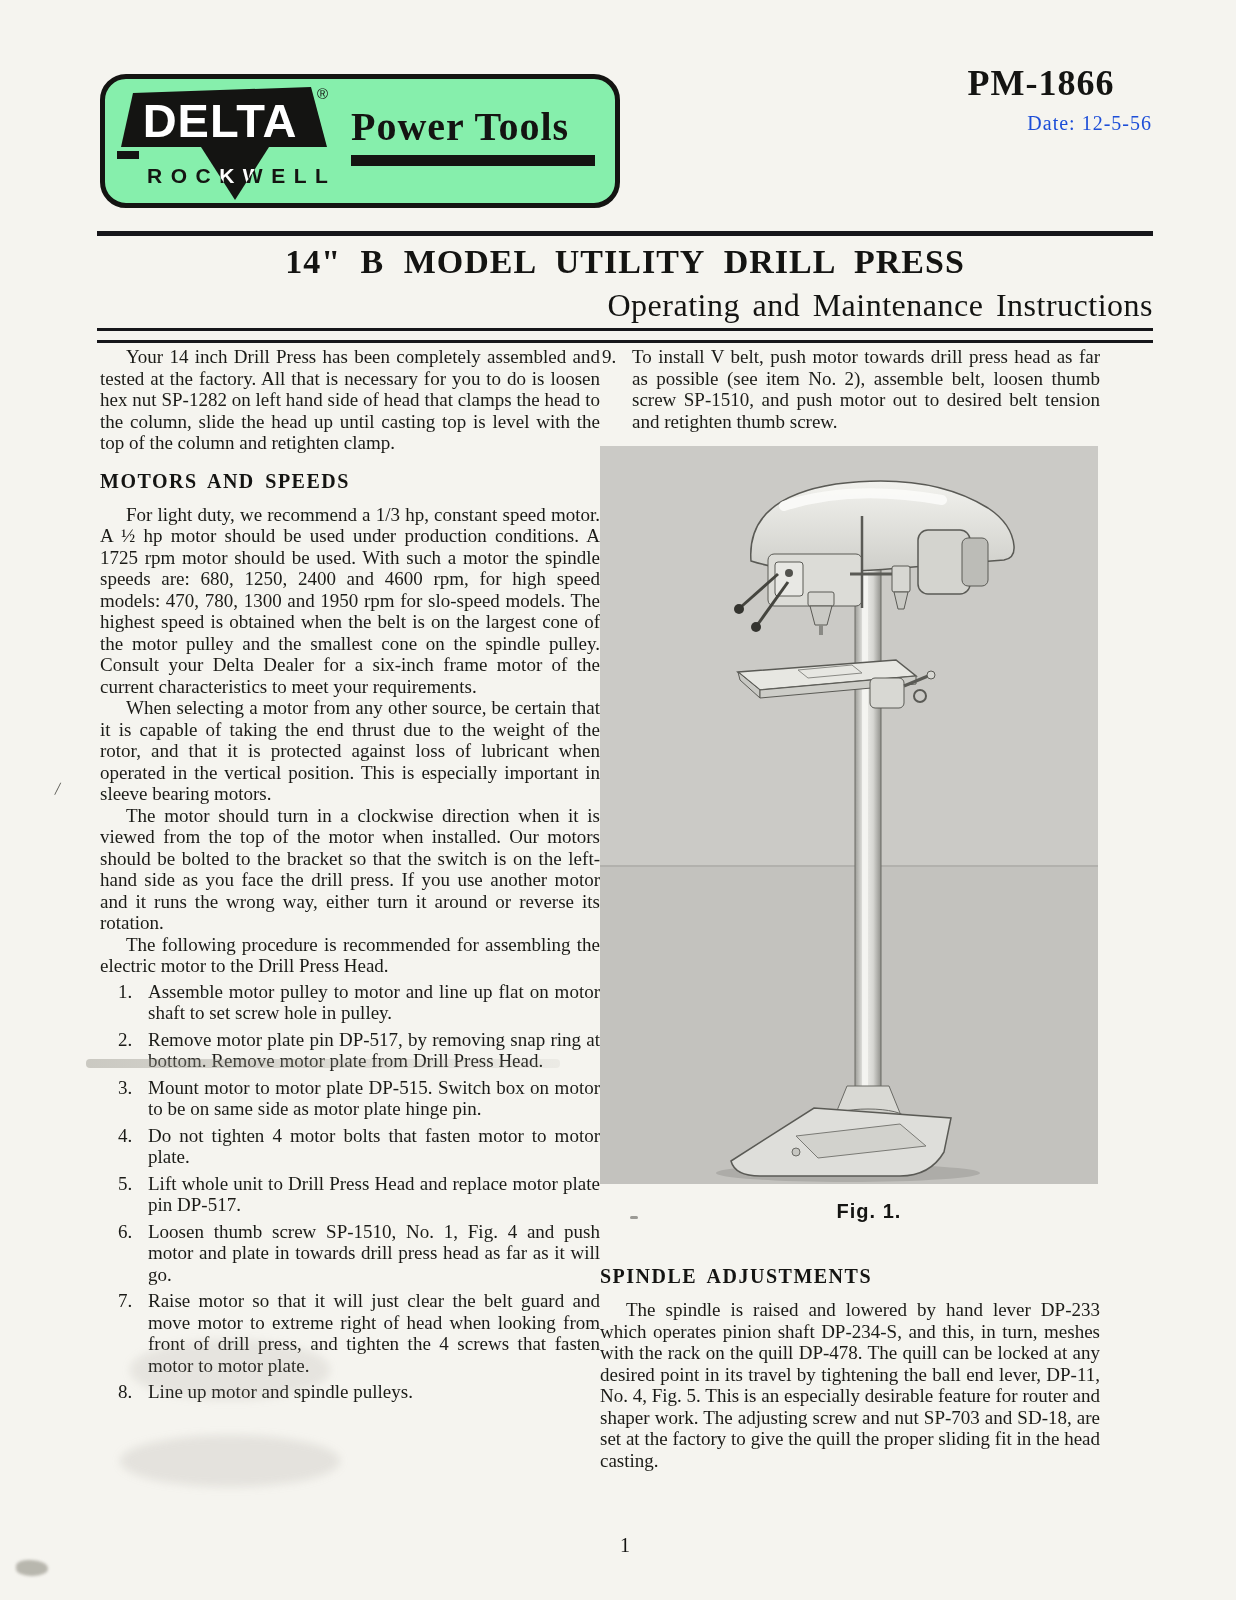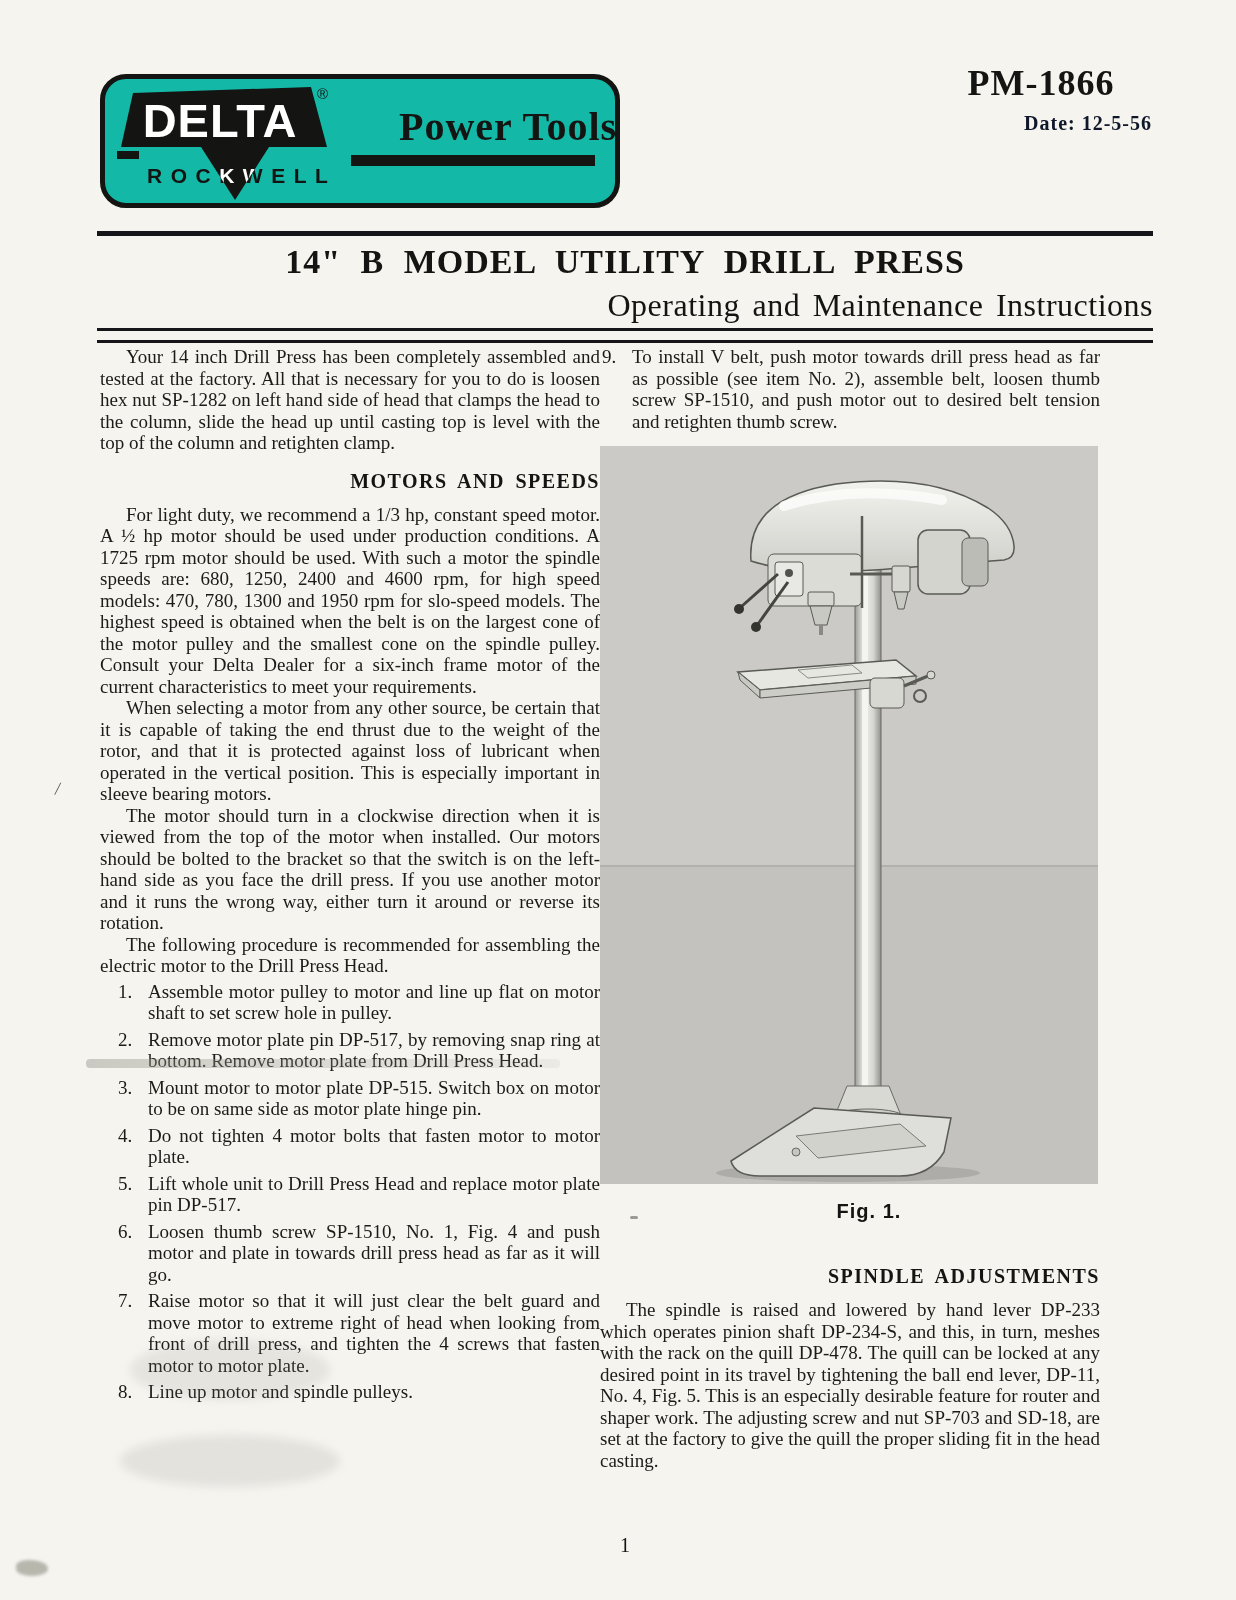--- a/index.html
+++ b/index.html
@@ -1,45 +1,45 @@
 <!DOCTYPE html>
 <html><head>
 <meta charset="utf-8">
 <style>
   html,body{margin:0;padding:0;}
   body{width:1236px;height:1600px;background:#e9e8e3;font-family:"Liberation Serif",serif;}
   .page{position:relative;width:1236px;height:1600px;background:#f5f4ef;color:#1b1b17;overflow:hidden;}
 
   
   .logo-box{position:absolute;left:100px;top:74px;width:510px;height:124px;
-    border:5px solid #141412;border-radius:26px;background:#14b8a6;}
+    border:5px solid #141412;border-radius:26px;background:#86efac;}
   .emblem{position:absolute;left:12px;top:6px;}
   .power-tools{position:absolute;left:246px;top:24px;width:260px;
-    font-family:"Liberation Serif",serif;font-weight:bold;font-size:40px;letter-spacing:1px;color:#141412;margin-left:48px;}
+    font-family:"Liberation Serif",serif;font-weight:bold;font-size:40px;letter-spacing:1px;color:#141412;}
   .pt-bar{position:absolute;left:246px;top:76px;width:244px;height:11px;background:#141412;}
 
   .doc-id{position:absolute;left:930px;top:62px;width:222px;text-align:right;}
   .doc-number{font-weight:bold;font-size:36px;letter-spacing:1px;color:#141412;text-align:center;}
-  .doc-date{font-weight:bold;font-size:20px;margin-top:8px;letter-spacing:1px;color:#0f172a;}
+  .doc-date{font-weight:normal;font-size:20px;margin-top:8px;letter-spacing:1px;color:#1d4ed8;}
 
   
   .rule-top{position:absolute;left:97px;top:231px;width:1056px;height:5px;background:#16161a;}
   .title-1{position:absolute;left:97px;top:243px;width:1056px;margin:0;text-align:center;
     font-size:34px;font-weight:bold;letter-spacing:1px;word-spacing:10px;color:#141412;}
   .title-2{position:absolute;left:97px;top:287px;width:1056px;margin:0;text-align:right;
     font-size:32px;font-weight:normal;letter-spacing:.5px;word-spacing:4px;color:#141412;}
   .rule-double{position:absolute;left:97px;top:328px;width:1056px;height:9px;
     border-top:3px solid #16161a;border-bottom:3px solid #16161a;}
 
   
   .columns{position:absolute;left:100px;top:346px;width:1052px;display:flex;}
   .col{width:500px;}
   .col p{margin:0;text-align:justify;font-size:19px;line-height:21.5px;}
   .col p.indent{text-indent:26px;}
-  h3.section{margin:16px 0 11px 0;text-align:right;font-size:20px;font-weight:bold;
+  h3.section{margin:16px 0 11px 0;text-align:left;font-size:20px;font-weight:bold;
     letter-spacing:1.5px;word-spacing:4px;color:#141412;}
   .step{display:flex;margin:0 0 5px 0;padding-left:18px;font-size:19px;line-height:21.5px;}
   .step-num{width:30px;flex:0 0 30px;}
   .step-text{flex:1;text-align:justify;}
   .step9{padding-left:2px;margin-bottom:0;}
   .install-intro{margin-bottom:4px !important;}
 
   
   figure{margin:14px 0 0 0;width:538px;}
   figcaption{margin-top:12px;text-align:center;font-family:"Liberation Sans",sans-serif;

